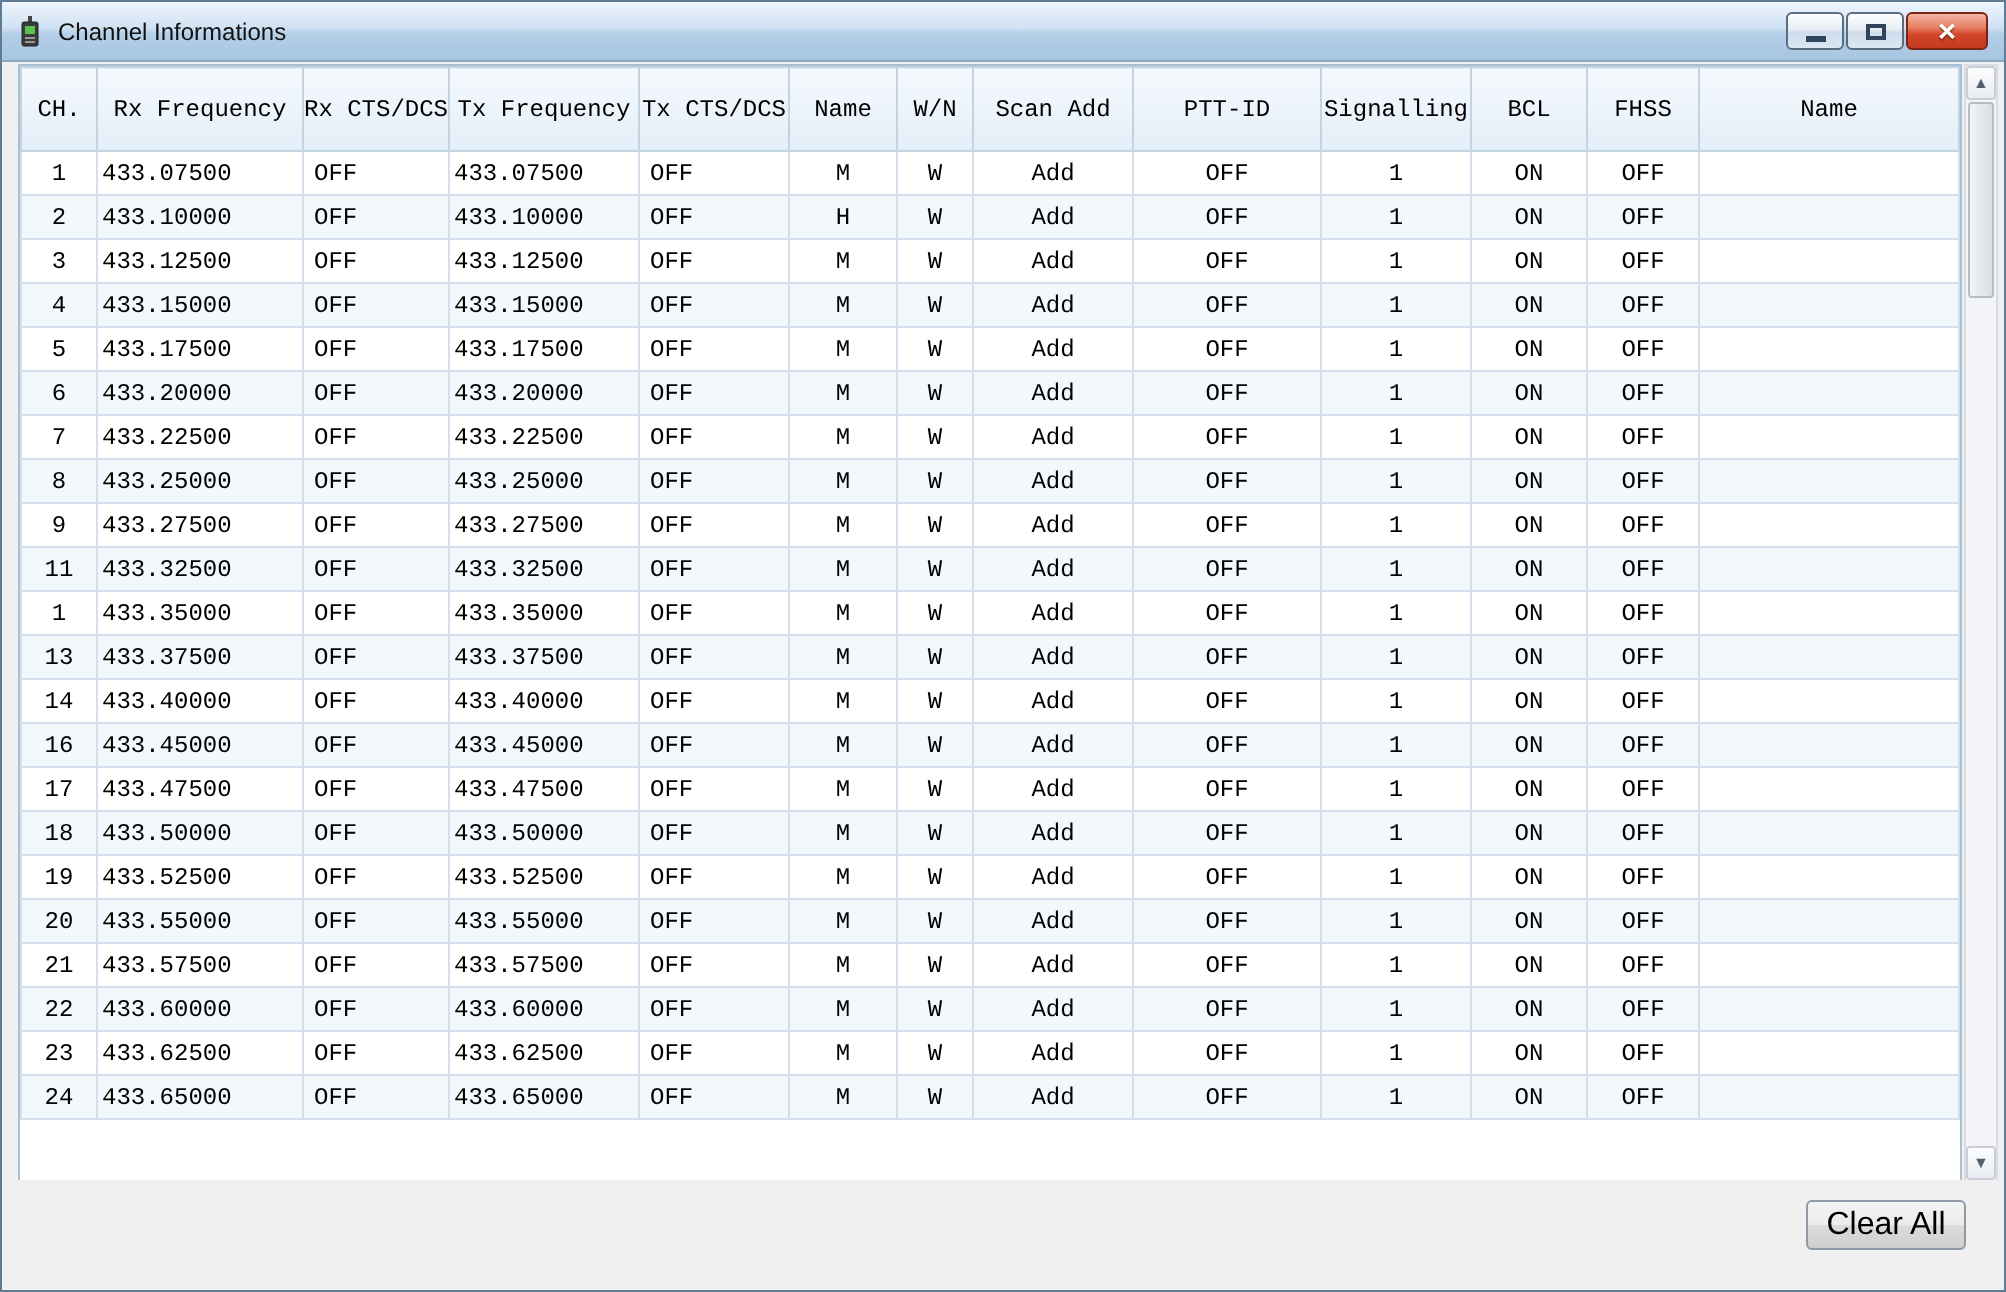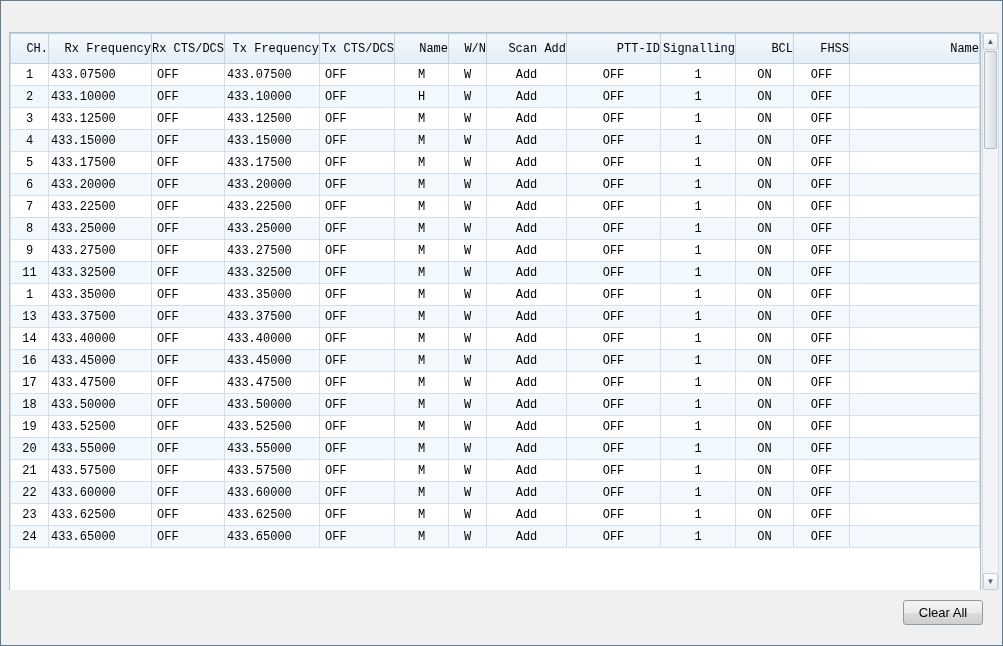--- a/index.html
+++ b/index.html
@@ -45,22 +45,22 @@
   table {
     width:100%; border-collapse:collapse; table-layout:fixed;
     font-family:"Liberation Mono","DejaVu Sans Mono",monospace; font-size:12px; color:#000;
   }
   col.c-ch{width:38px} col.c-rxf{width:103px} col.c-rxc{width:73px}
   col.c-txf{width:95px} col.c-txc{width:75px} col.c-pwr{width:54px}
   col.c-wn{width:38px} col.c-scan{width:80px} col.c-ptt{width:94px}
   col.c-sig{width:75px} col.c-bcl{width:58px} col.c-fhss{width:56px}
   col.c-name{width:auto}
   th {
-    height:30px; background:linear-gradient(#f4f9fd,#e4eef8);
-    border:1px solid #c2d3e2; font-weight:normal; text-align:right;
+    height:42px; background:linear-gradient(#f4f9fd,#e4eef8);
+    border:1px solid #c2d3e2; font-weight:normal; text-align:center;
     overflow:hidden; white-space:nowrap;
   }
   td {
     height:22px; border:1px solid #d3dfeb; background:#fff;
     overflow:hidden; white-space:nowrap; padding:0 2px;
   }
   tbody tr:nth-child(even) td { background:#f3f8fc; }
   td:nth-child(1), td:nth-child(6), td:nth-child(7), td:nth-child(8),
   td:nth-child(9), td:nth-child(10), td:nth-child(11), td:nth-child(12) { text-align:center; }
   td:nth-child(2), td:nth-child(4) { }
@@ -80,30 +80,53 @@
   .sb-track { flex:1; position:relative; }
   .sb-thumb {
     position:absolute; top:1px; left:1px; right:1px; height:98px;
     background:linear-gradient(90deg,#f2f4f6,#d8dee4); border:1px solid #b5bcc4; border-radius:2px;
   }
 
   
   .footer { position:absolute; left:1px; right:1px; bottom:1px; height:54px; background:#f0f0f0; }
   .clear-all {
     position:absolute; right:18px; top:10px; width:80px; height:25px;
-    font-family:"Liberation Sans",sans-serif; font-size:13px; color:#000;
+    font-family:"Liberation Sans",sans-serif; font-size:16px; color:#000;
     background:linear-gradient(#f4f4f4,#ebebeb 50%,#dcdcdc 50%,#cfcfcf);
     border:1px solid #8e9aa5; border-radius:3px; cursor:default;
   }
 </style>
 </head>
 <body>
 
 <div class="window">
 
+  <div class="titlebar">
+    <span class="app-icon">
+      <svg width="16" height="16" viewBox="0 0 16 16">
+        <rect x="7" y="0" width="2" height="4" fill="#444"></rect>
+        <rect x="4" y="3" width="8" height="12" rx="1" fill="#3a3a3a" stroke="#222" stroke-width="0.5"></rect>
+        <rect x="5.5" y="5" width="5" height="4" fill="#57c24e"></rect>
+        <rect x="5.5" y="10.5" width="5" height="1" fill="#999"></rect>
+        <rect x="5.5" y="12.5" width="5" height="1" fill="#999"></rect>
+      </svg>
+    </span>
+    <span class="title-text">Channel Informations</span>
+    <span class="win-controls">
+      <button class="win-btn">
+          <span class="glyph-min"></span>
+        </button>
+      <button class="win-btn">
+          <span class="glyph-max"></span>
+        </button>
+      <button class="win-btn close">
+          <span class="glyph-close">✕</span>
+        </button>
+    </span>
+  </div>
 
   <div class="table-wrap">
     <table>
       <colgroup>
         <col class="c-ch">
           <col class="c-rxf">
           <col class="c-rxc">
           <col class="c-txf">
         <col class="c-txc">
           <col class="c-pwr">

